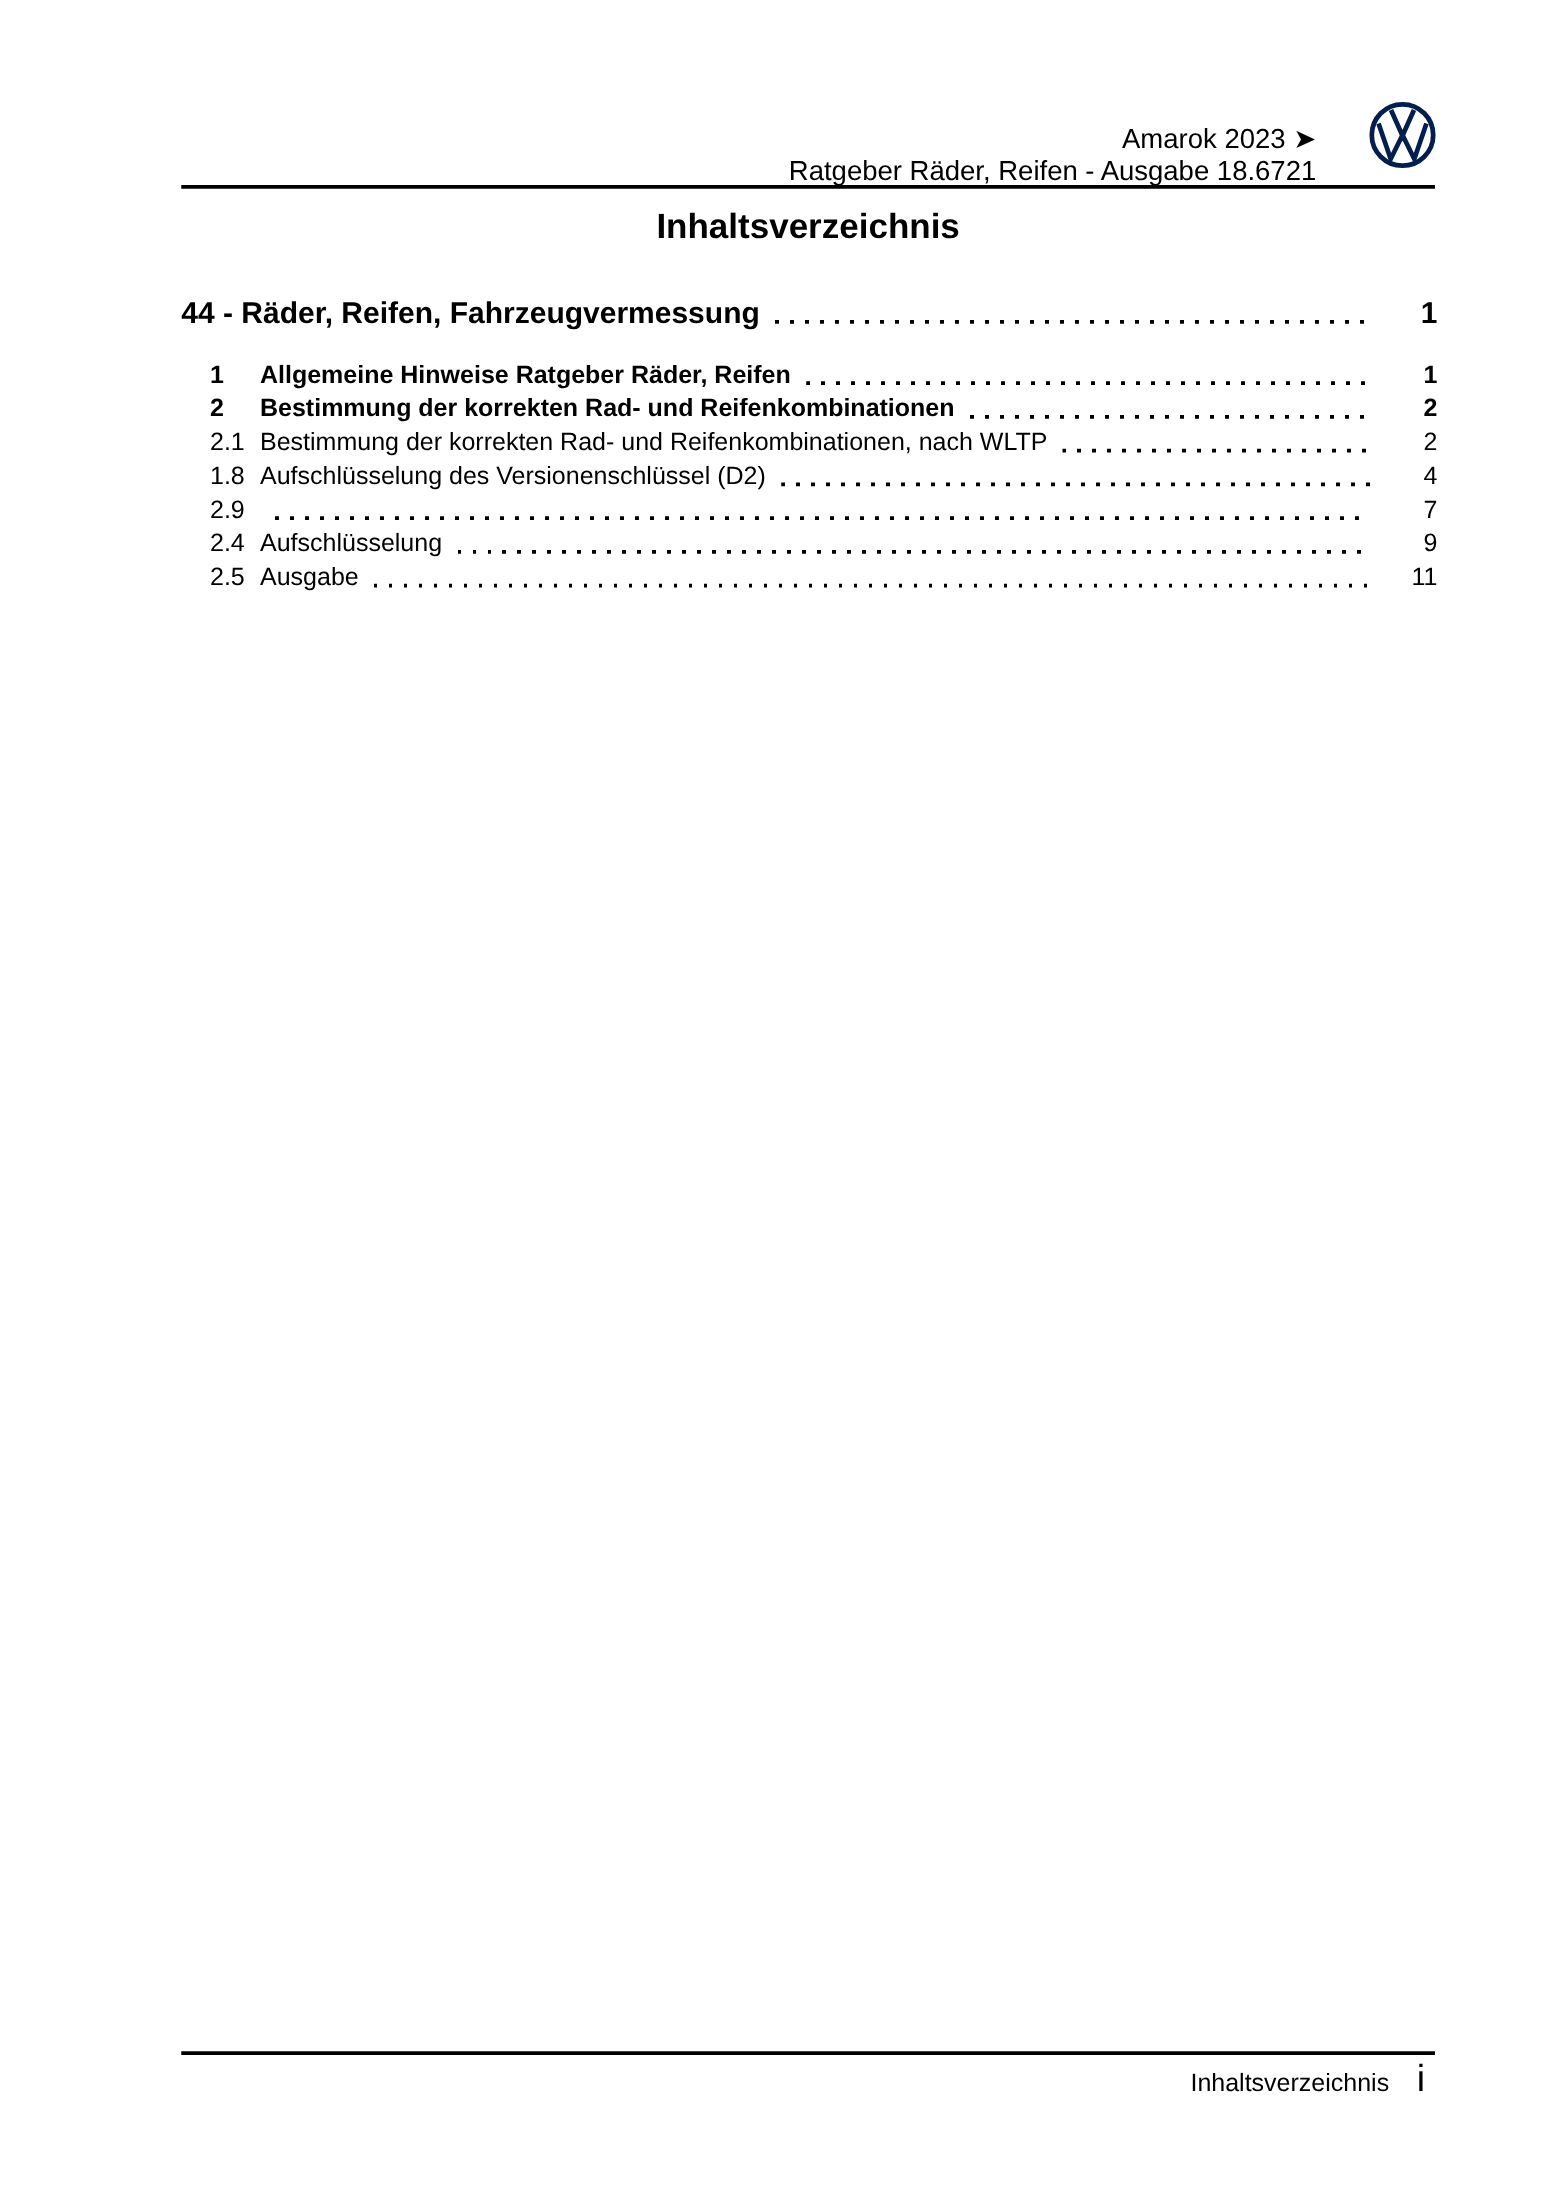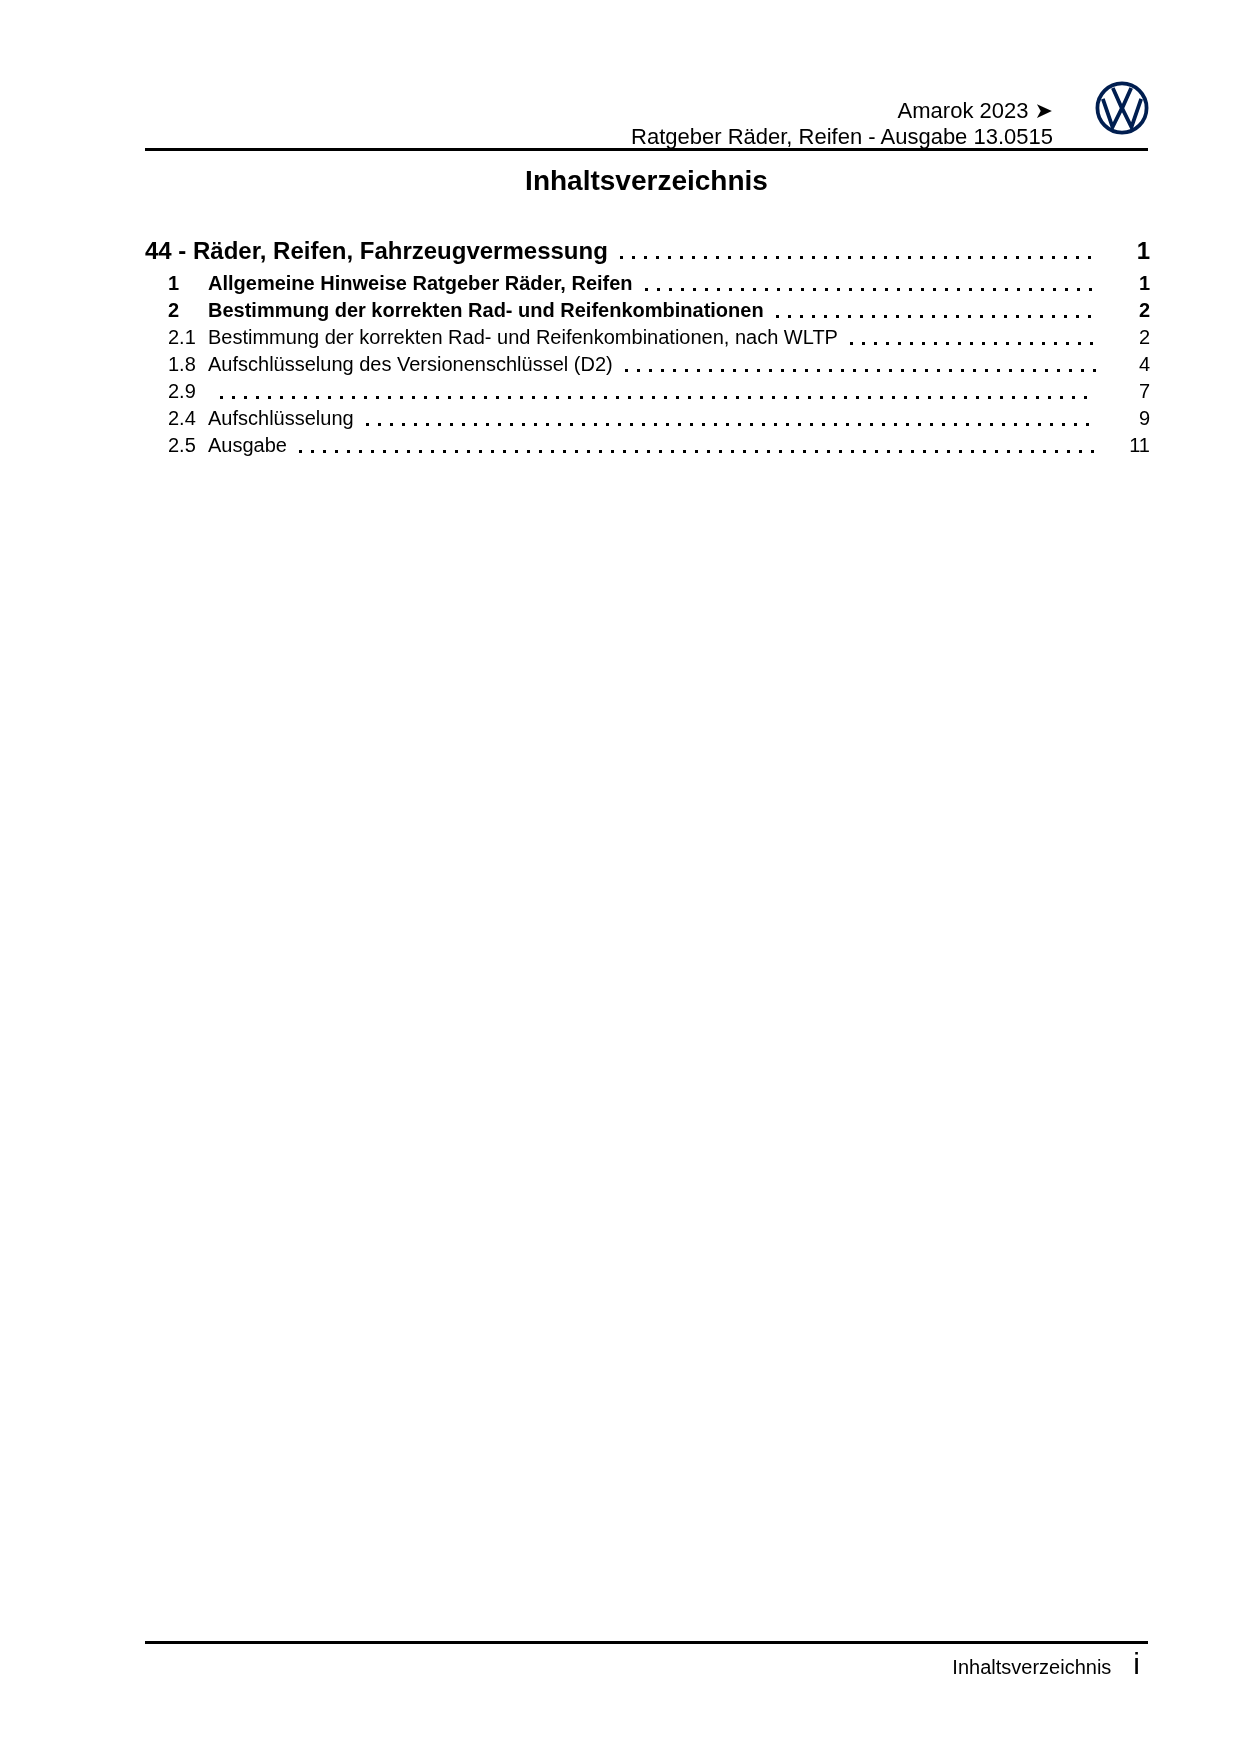--- a/index.html
+++ b/index.html
@@ -64,21 +64,21 @@
     width: 1005px;
   }
   .toc-row {
     display: flex;
     align-items: stretch;
   }
   .chapter-row {
     font-size: 24px;
     font-weight: bold;
     line-height: 30px;
-    margin-bottom: 4px;
+    margin-bottom: 21px;
   }
   .entry-row {
     font-size: 20px;
     line-height: 27px;
   }
   .entry-row.lvl1 { font-weight: bold; }
   .entry-row .num {
     width: 40px;
     margin-left: 23px;
     flex: 0 0 auto;
@@ -114,21 +114,21 @@
   .footer-label { font-size: 20px; }
   .footer-page  { font-size: 30px; }
 </style>
 </head>
 <body>
 
 <div class="page">
 
   <div class="header-text">
     <div>Amarok 2023 ➤</div>
-    <div>Ratgeber Räder, Reifen - Ausgabe 13.0515</div>
+    <div>Ratgeber Räder, Reifen - Ausgabe 18.6721</div>
   </div>
 
   <svg class="vw-logo" viewBox="0 0 100 100" aria-hidden="true">
     <g fill="none" stroke="#001E50" stroke-width="7" stroke-linejoin="miter" stroke-miterlimit="6">
       <circle cx="50" cy="50" r="45.5"></circle>
       <path d="M33 13 L50 51 L67 13"></path>
       <path d="M14.5 33 L32.5 85.5 L50 50 L67.5 85.5 L85.5 33"></path>
     </g>
   </svg>
 

